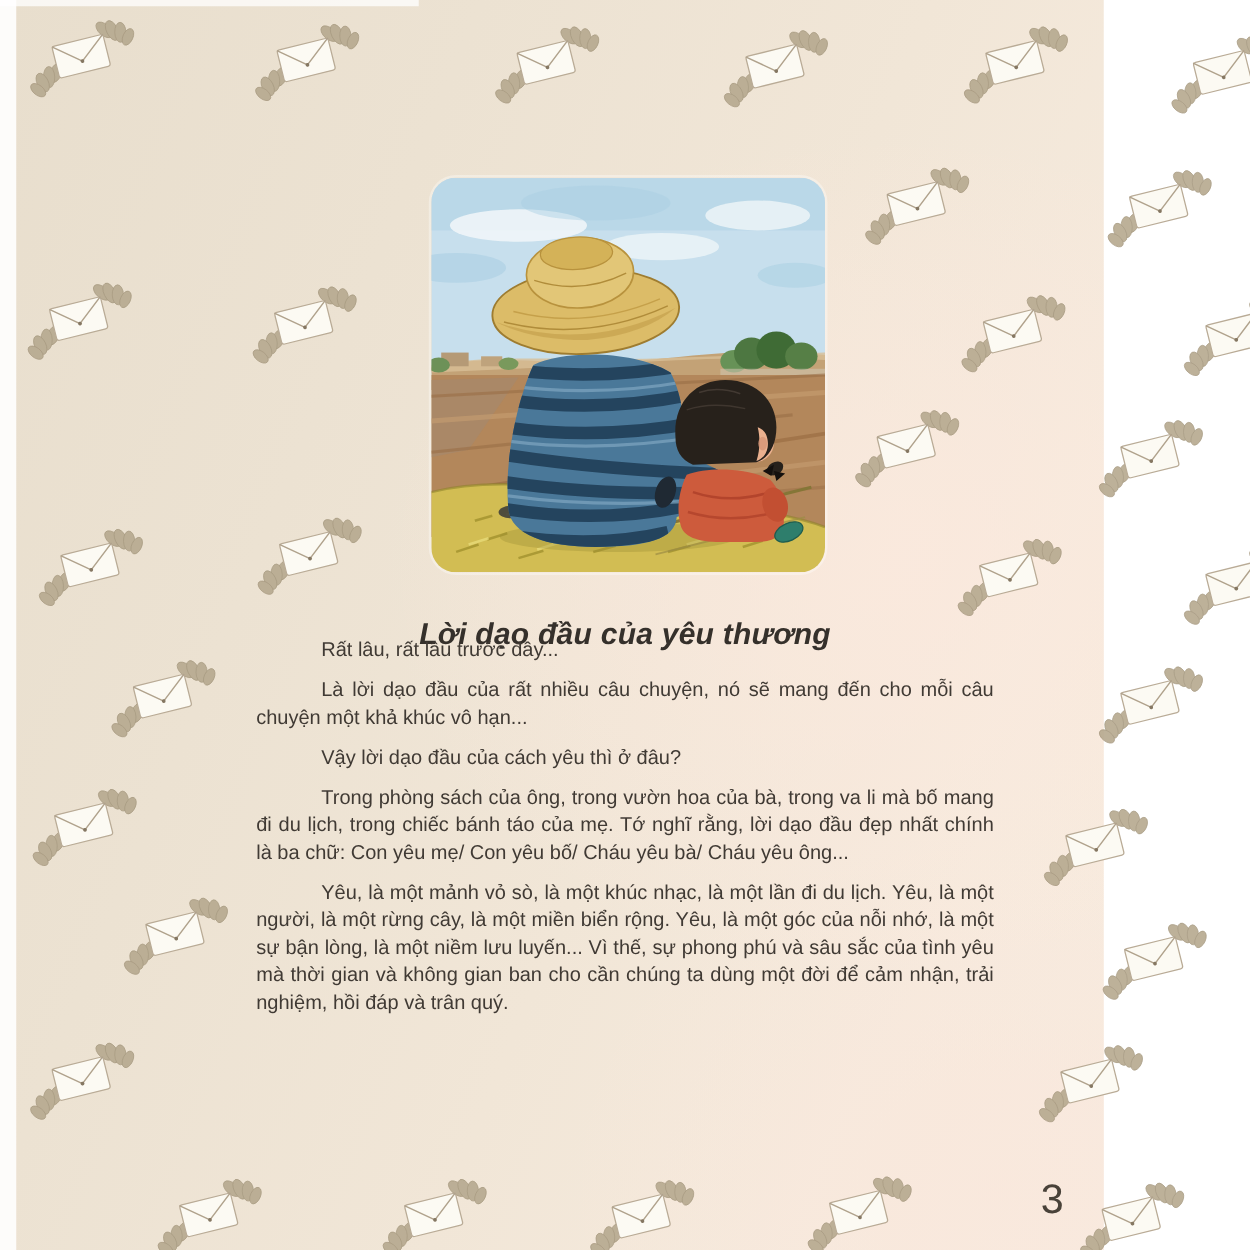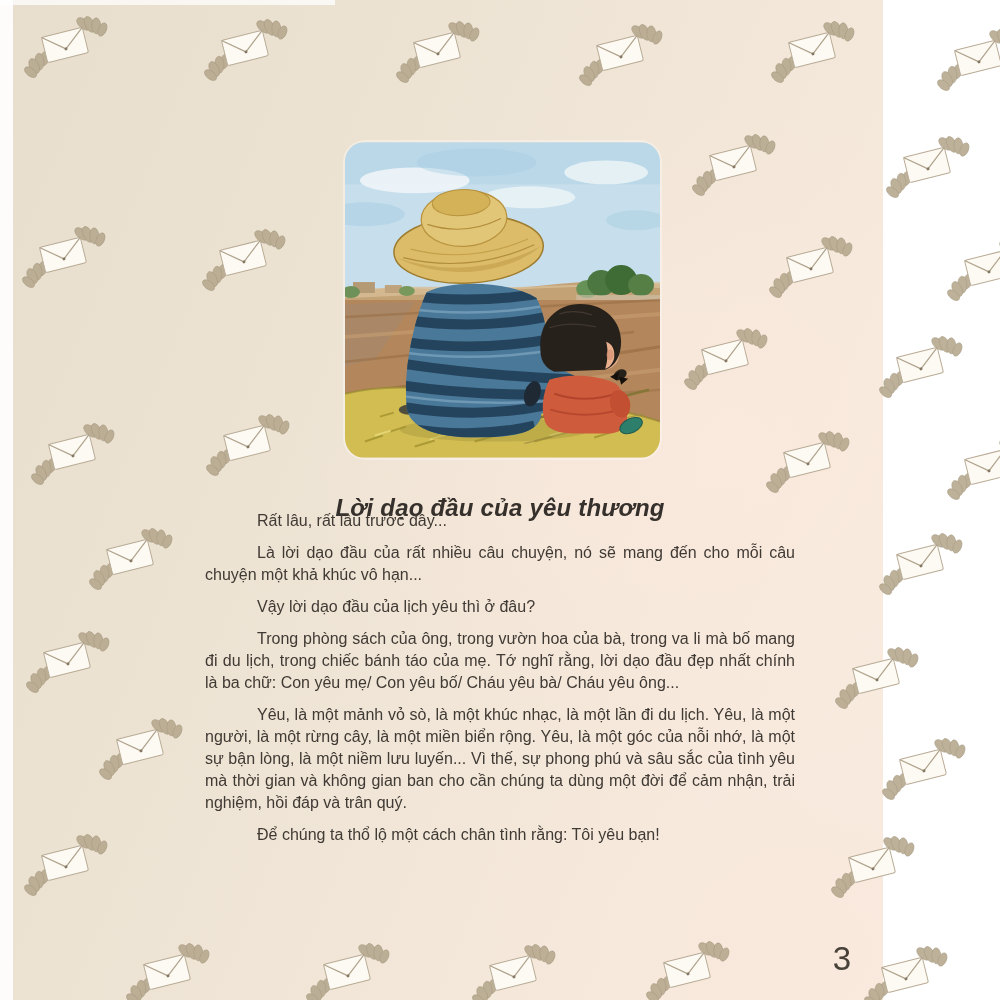--- a/index.html
+++ b/index.html
@@ -217,20 +217,19 @@
         <path d="M275,235 l9,2 l-7,6 z" fill="#14100d"></path>
       </g>
     </svg>
   </div>
 
   <h1 class="title">Lời dạo đầu của yêu thương</h1>
 
   <div class="text-block">
     <p>Rất lâu, rất lâu trước đây...</p>
     <p>Là lời dạo đầu của rất nhiều câu chuyện, nó sẽ mang đến cho mỗi câu chuyện một khả khúc vô hạn...</p>
-    <p>Vậy lời dạo đầu của lịch yêu thì ở đâu?</p>
+    <p>Vậy lời dạo đầu của cách yêu thì ở đâu?</p>
     <p>Trong phòng sách của ông, trong vườn hoa của bà, trong va li mà bố mang đi du lịch, trong chiếc bánh táo của mẹ. Tớ nghĩ rằng, lời dạo đầu đẹp nhất chính là ba chữ: Con yêu mẹ/ Con yêu bố/ Cháu yêu bà/ Cháu yêu ông...</p>
     <p>Yêu, là một mảnh vỏ sò, là một khúc nhạc, là một lần đi du lịch. Yêu, là một người, là một rừng cây, là một miền biển rộng. Yêu, là một góc của nỗi nhớ, là một sự bận lòng, là một niềm lưu luyến... Vì thế, sự phong phú và sâu sắc của tình yêu mà thời gian và không gian ban cho cần chúng ta dùng một đời để cảm nhận, trải nghiệm, hồi đáp và trân quý.</p>
-    <p>Để chúng ta thổ lộ một cách chân tình rằng: Tôi yêu bạn!</p>
   </div>
 
   <div class="page-number">3</div>
 </div>
 
 </body></html>

